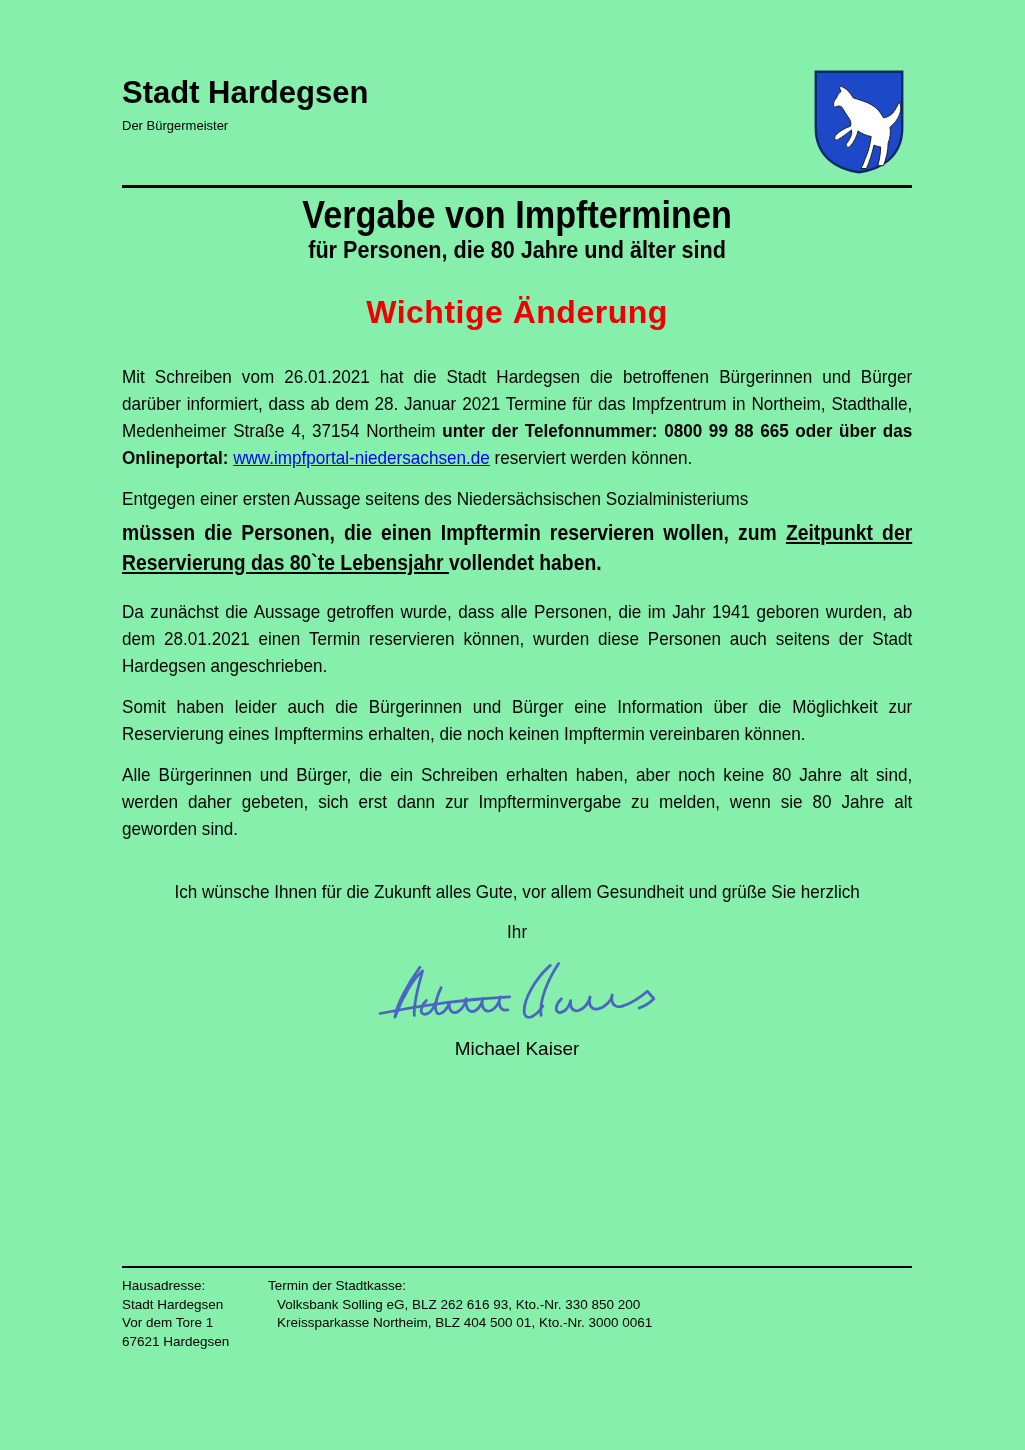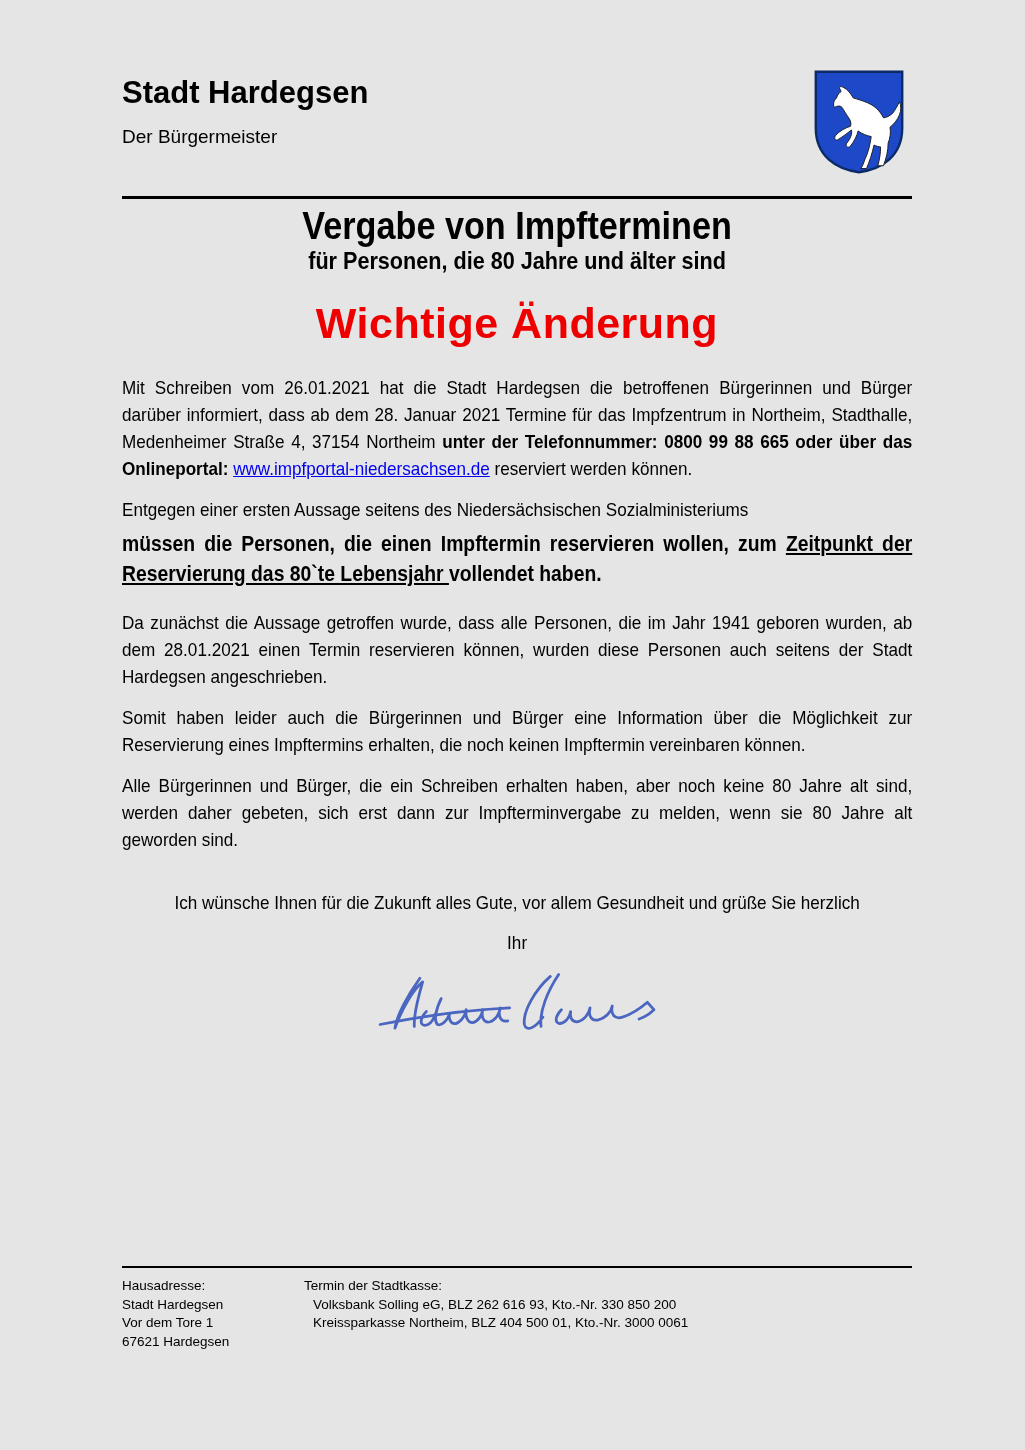--- a/index.html
+++ b/index.html
@@ -1,59 +1,59 @@
 <!DOCTYPE html>
 <html><head>
 <meta charset="utf-8">
 <style>
   html,body{margin:0;padding:0;background:#ffffff;}
   .page{
     position:relative;
     width:1025px;height:1450px;
-    background:#e5e5e5;
+    background:#86efac;
     font-family:"Liberation Sans", sans-serif;
     color:#000;
     overflow:hidden;
     box-sizing:border-box;
     padding:76px 113px 0 122px;
   }
   
   .hdr-city{font-size:31px;font-weight:bold;margin:0;line-height:34px;}
-  .hdr-sub{font-size:19px;margin:16px 0 0 0;line-height:22px;}
+  .hdr-sub{font-size:13px;margin:5px 0 0 0;line-height:22px;}
   .crest{position:absolute;left:812px;top:66px;width:94px;height:112px;}
   .rule{margin-top:48px;width:790px;height:3px;background:#000;}
   
   .cond{width:878px;transform:scaleX(0.9);transform-origin:0 0;}
   .titles{text-align:center;margin-top:7px;}
   .t1{font-size:38px;font-weight:bold;margin:0;line-height:40px;}
   .t2{font-size:24px;font-weight:bold;margin:2px 0 0 0;line-height:26px;}
   .alert{
     width:790px;text-align:center;
-    font-size:43px;font-weight:bold;line-height:46px;
+    font-size:32px;font-weight:bold;line-height:46px;
     margin-top:26px;letter-spacing:.5px;
   }
   .bodytxt{font-size:19px;line-height:27px;text-align:justify;margin-top:28px;}
   .bodytxt p{margin:0 0 13px 0;}
   p.p1{margin-bottom:14px;}
   p.p2a{margin-bottom:6px;}
   p.p2b{font-size:21.5px;line-height:30px;font-weight:bold;margin-bottom:20px;}
   p.p3,p.p4{margin-bottom:14px;}
   p.p5{margin-bottom:36px;}
   .b{font-weight:bold;}
   .ul{text-decoration:underline;}
   a.link{text-decoration:underline;cursor:pointer;}
   .closing{text-align:center;margin:0 0 0 0;}
   .ihr{text-align:center;margin-top:16px;}
   .sigwrap{width:790px;text-align:center;margin-top:8px;}
   .typedname{width:790px;text-align:center;font-size:19px;margin-top:2px;}
   
   .footer{
     position:absolute;left:122px;top:1266px;width:790px;
     border-top:2px solid #000;padding-top:9px;
-    display:flex;font-size:13.5px;line-height:18.5px;gap:36px;
+    display:flex;font-size:13.5px;line-height:18.5px;
   }
   .fcol1{width:146px;}
   .fcol2{width:247px;}
   .fcol3{flex:1;}
   .pre{white-space:pre-wrap;margin-left:9px;}
 </style>
 </head>
 <body>
 
 <div class="page">
@@ -105,20 +105,21 @@
     <svg width="300" height="74" viewBox="0 0 320 80" aria-hidden="true">
       <g fill="none" stroke="#4a66c0" stroke-width="3" stroke-linecap="round" stroke-linejoin="round">
         <path d="M12,60 C62,50 112,44 152,42"></path>
         <path d="M55,10 C42,28 30,50 28,64 C36,42 48,22 58,14 C54,28 48,48 49,62"></path>
         <path d="M62,46 C56,52 54,60 60,61 C66,61 70,54 72,48 M78,32 C72,44 70,56 74,60 C79,62 85,55 87,48 C86,54 88,60 94,59 C100,57 104,50 105,44 C104,50 106,58 112,58 C118,57 122,50 123,44 C121,52 124,59 131,57 C137,55 141,48 142,42 C139,50 142,58 150,56"></path>
         <path d="M196,8 C180,22 166,46 168,60 C170,68 180,64 188,52 M205,6 C193,24 184,46 186,62"></path>
         <path d="M208,44 C202,50 200,58 206,59 C212,59 217,52 218,46 C217,52 219,58 226,57 C233,55 238,48 239,42 C237,50 240,57 248,55 C256,53 262,46 263,40 C261,48 265,55 274,52 C284,49 294,42 301,36 L308,44 C304,48 298,52 292,54"></path>
       </g>
     </svg>
   </div>
+  <div class="typedname">Michael Kaiser</div>
 
   <div class="footer">
     <div class="fcol1">
       <div>Hausadresse:</div>
       <div>Stadt Hardegsen</div>
       <div>Vor dem Tore 1</div>
       <div>67621 Hardegsen</div>
     </div>
     <div class="fcol3">
       <div>Termin der Stadtkasse:</div>

